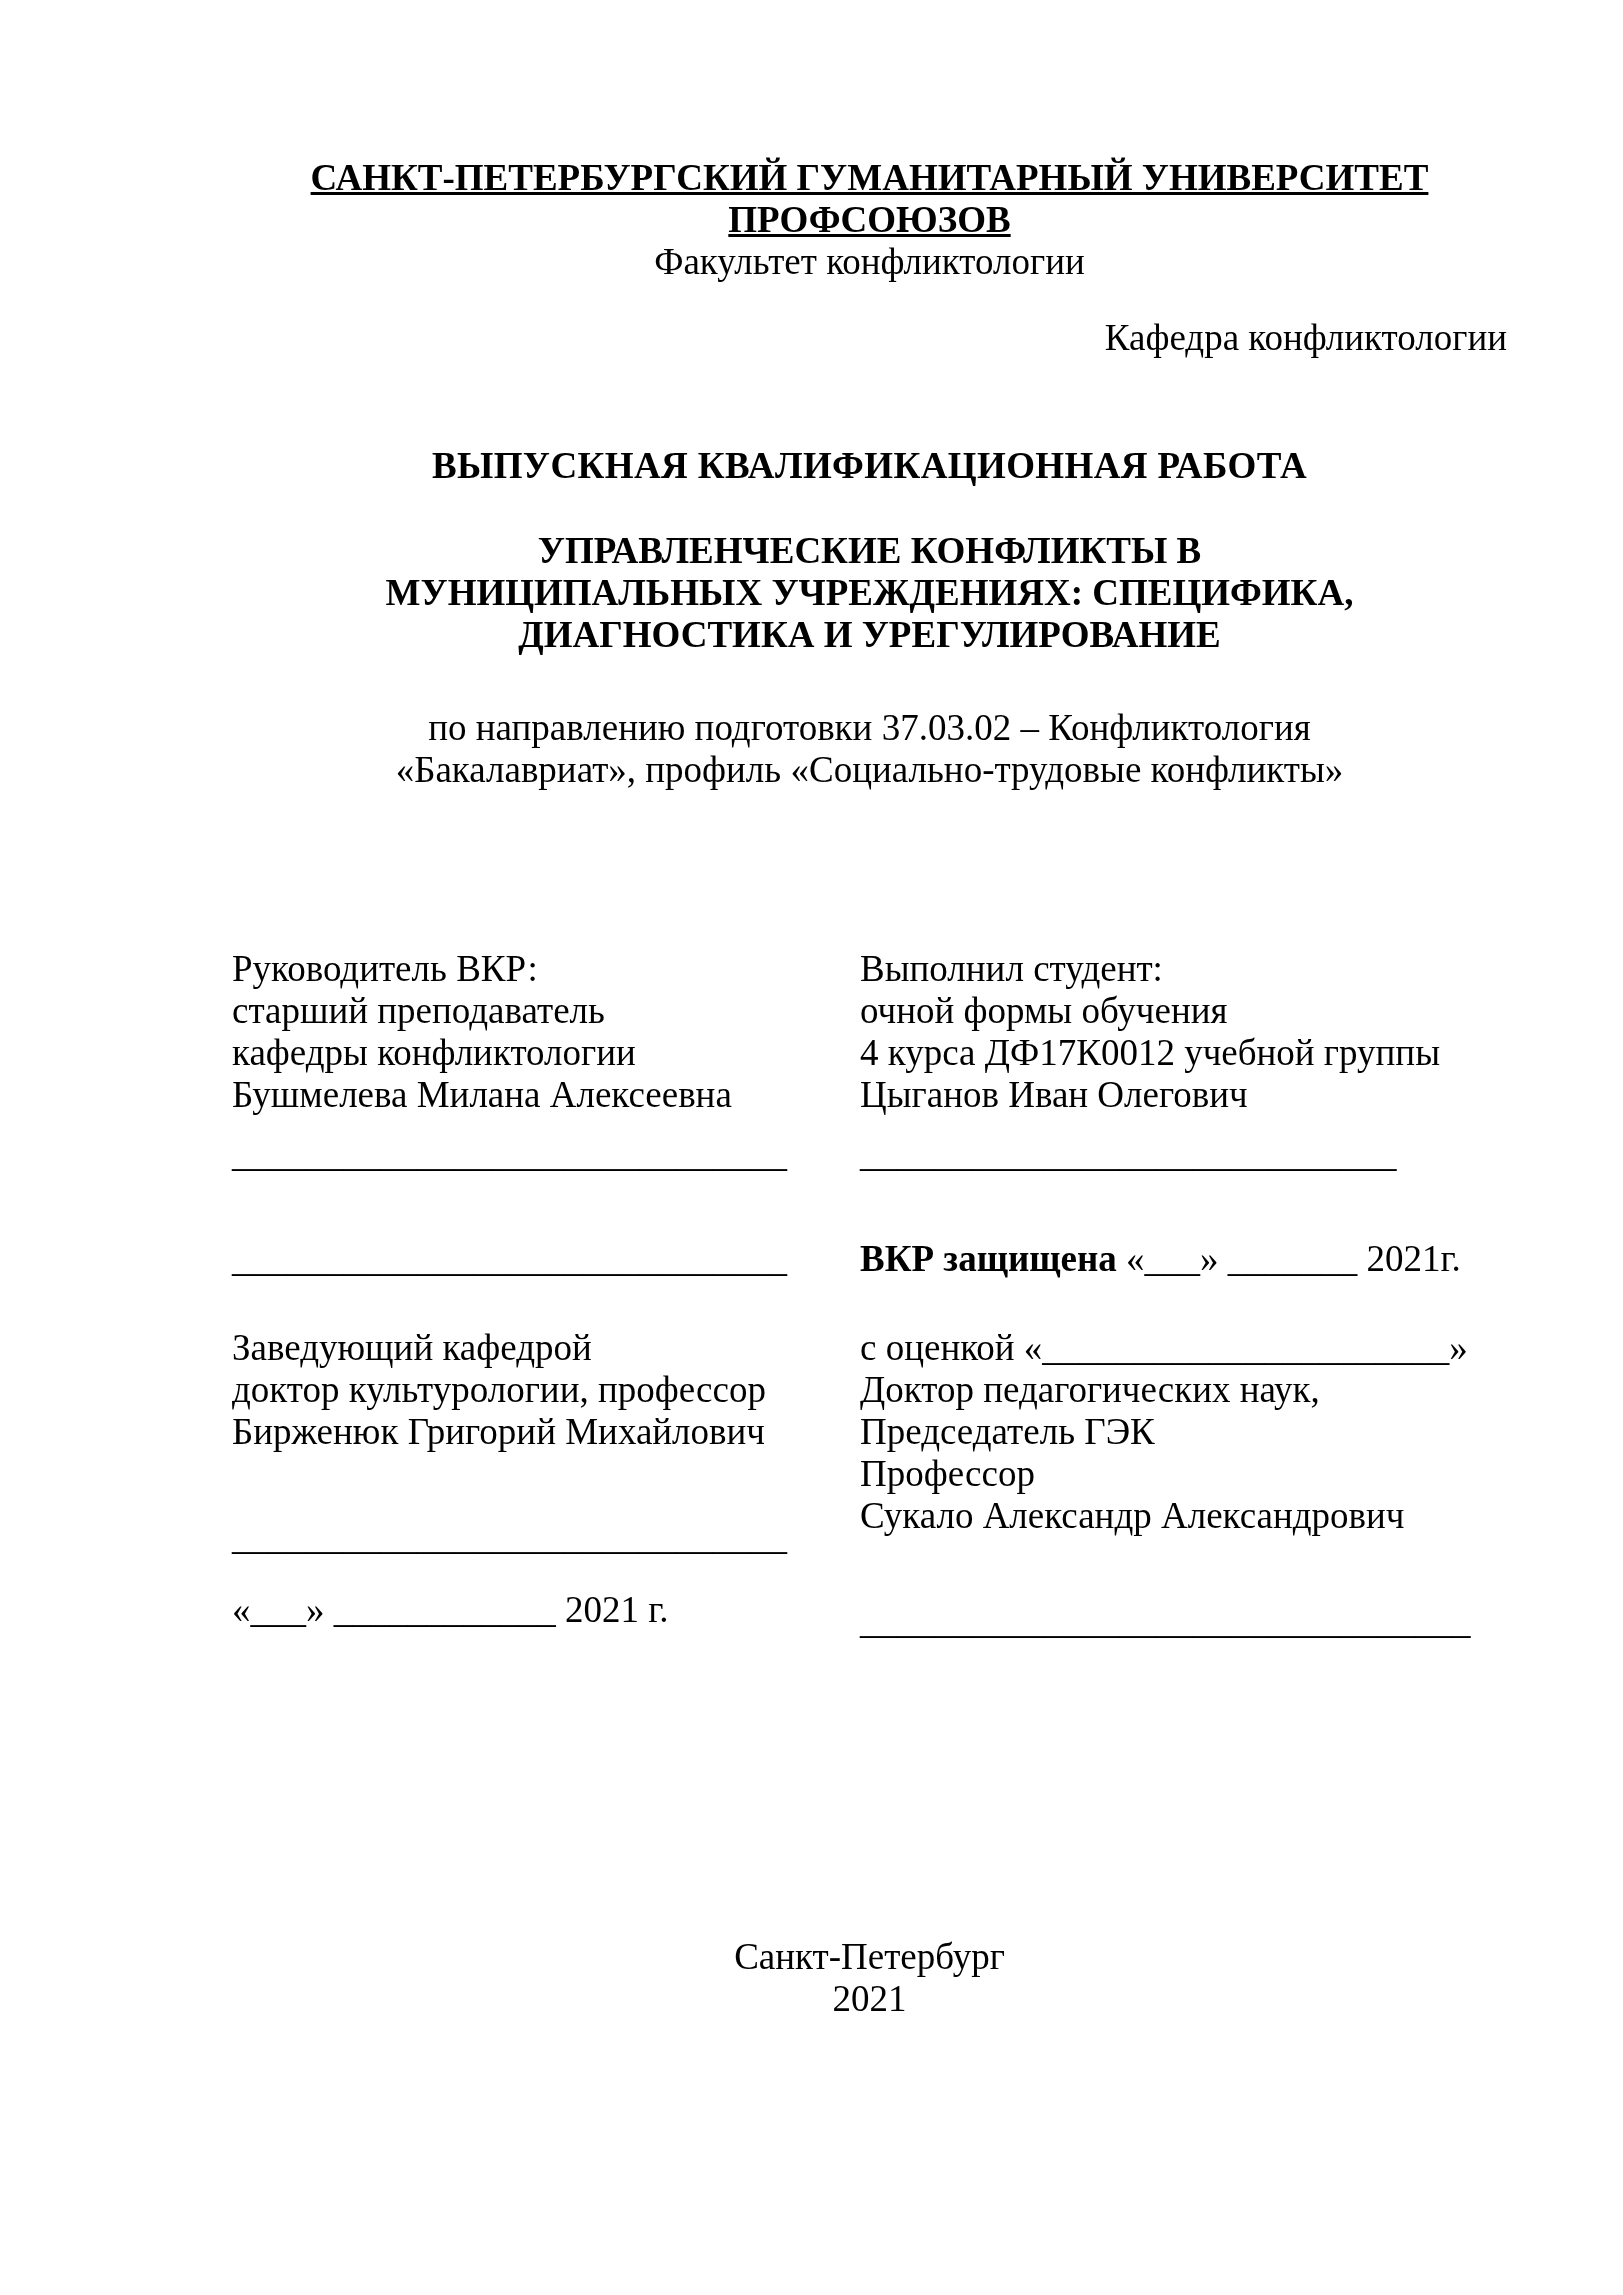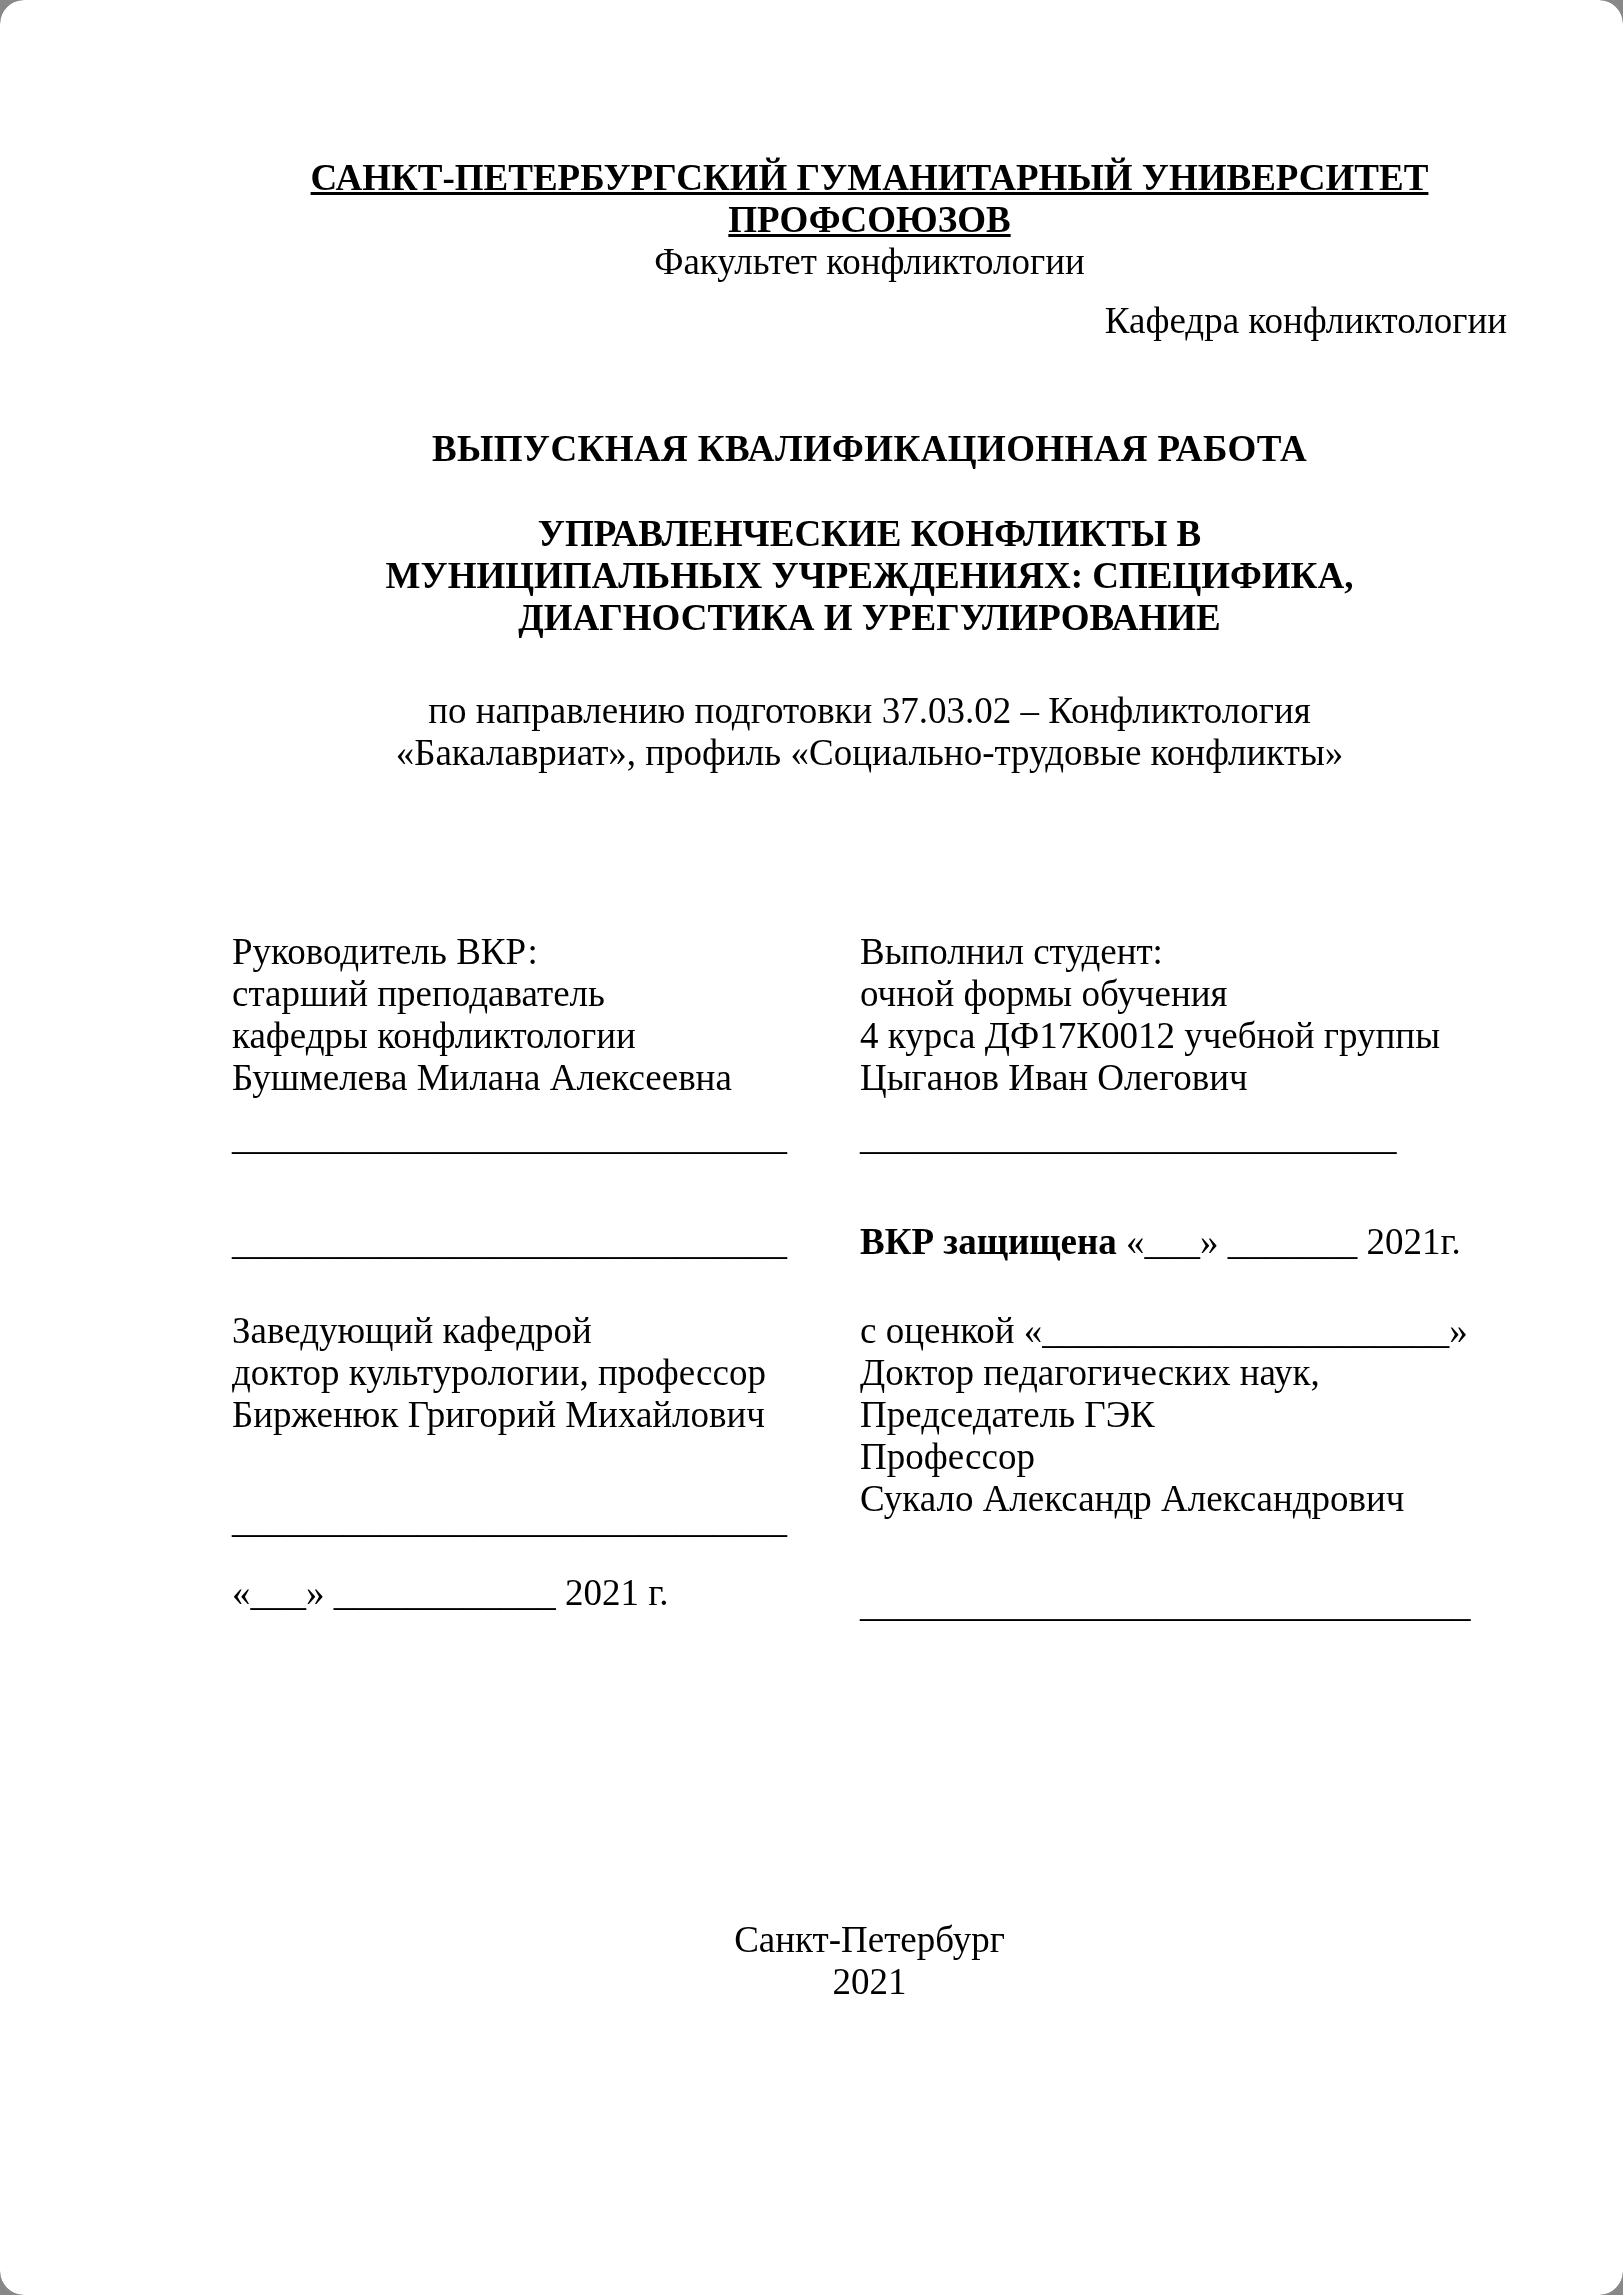--- a/index.html
+++ b/index.html
@@ -1,35 +1,35 @@
 <!DOCTYPE html>
 <html style="font-size:12.6px"><head>
 <meta charset="utf-8">
 <style>
-  * { margin: 0; padding: 0; box-sizing: border-box; border-radius: 24px; }
+  * { margin: 0; padding: 0; box-sizing: border-box; }
   html, body { background: #888; }
   .page {
     position: relative;
     width: 1623px;
     height: 2295px;
     margin: 0 auto;
     background: #ffffff;
     color: #000000;
     font-family: "Liberation Serif", "DejaVu Serif", serif;
     font-size: 37px;
     line-height: 42px;
     padding: 157px 116px 79px 232px;
     overflow: hidden;
   }
   .center { text-align: center; }
   .right  { text-align: right; }
   .bold   { font-weight: bold; }
   .underline { text-decoration: underline; }
 
-  .dept      { margin-top: 17px; }
+  .dept      { margin-top: 34px; }
   .work-type { margin-top: 86px; letter-spacing: 0.4px; }
   .thesis-title { max-width: 1005px; margin: 43px auto 0 auto; }
   .program   { margin-top: 51px; }
 
   .columns {
     display: grid;
     grid-template-columns: 593px 1fr;
     column-gap: 35px;
     margin-top: 157px;
   }

